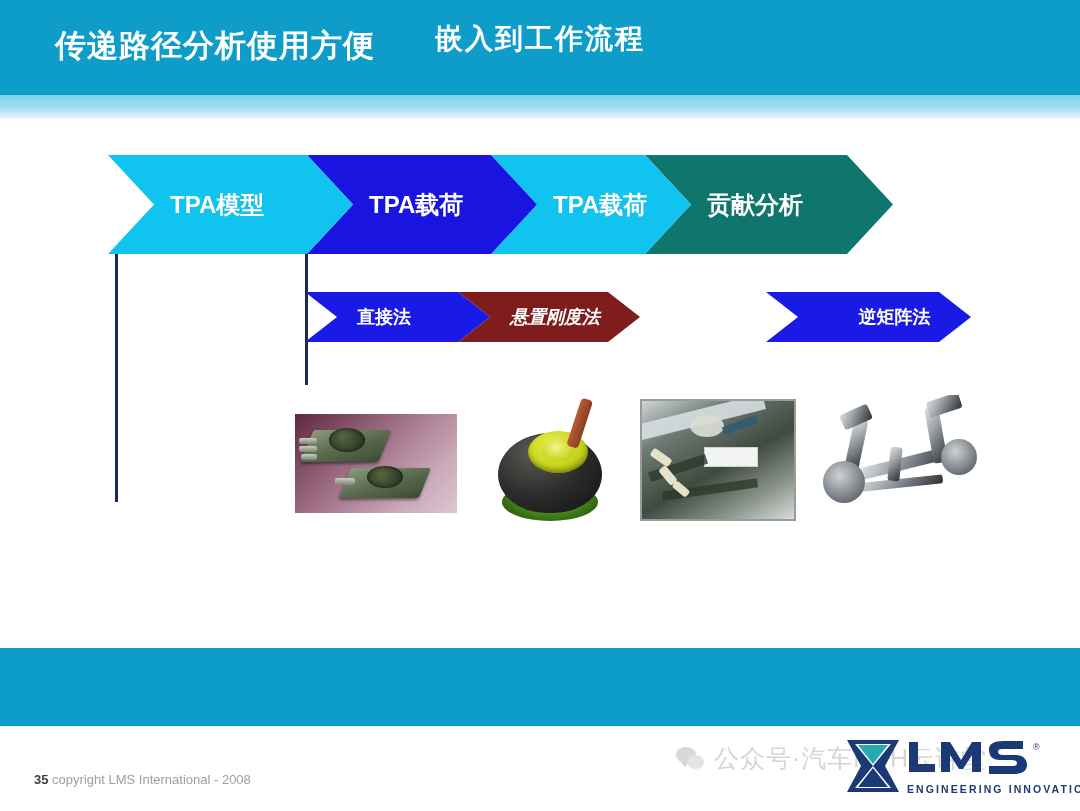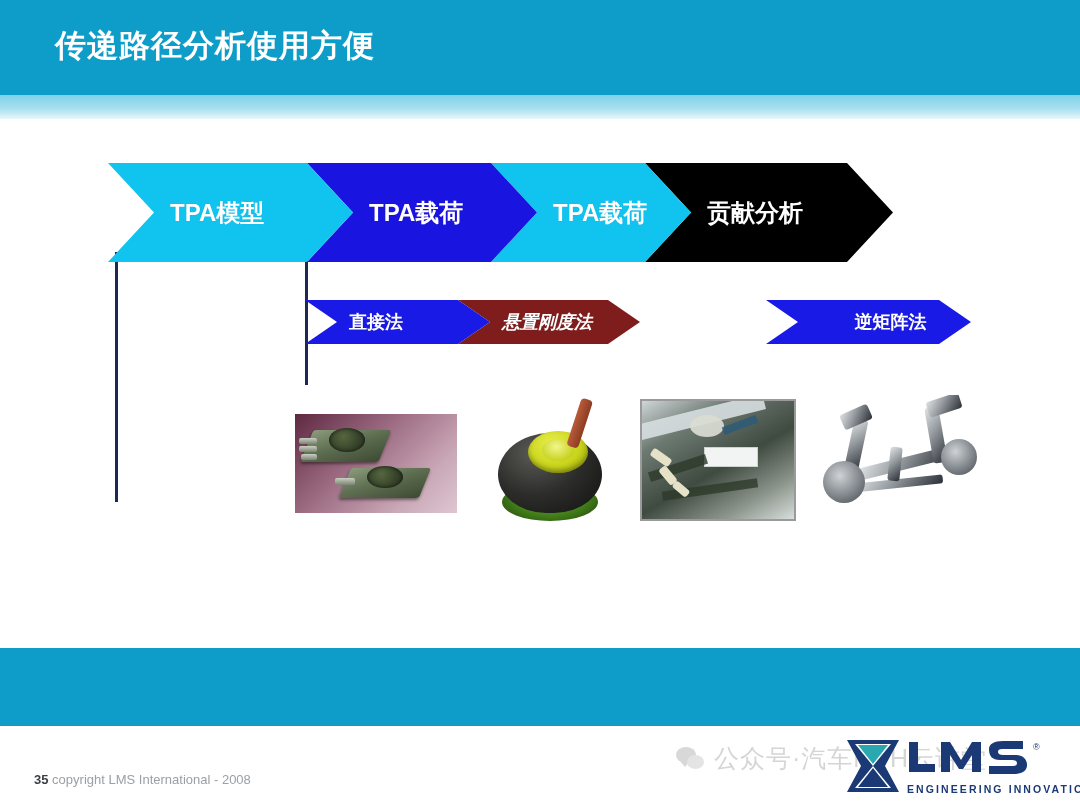--- a/index.html
+++ b/index.html
@@ -35,21 +35,21 @@
     white-space: nowrap;
   }
   #header-underline {
     position: absolute;
     left: 0; top: 95px;
     width: 1080px; height: 24px;
     background: linear-gradient(to bottom, #7fd2e8 0%, #a6dff0 55%, #e8f6fb 100%);
   }
 
   
-  .chev-row { position: absolute; margin-top: 8px; }
+  .chev-row { position: absolute; }
 
   .chev {
     position: absolute;
     display: flex;
     align-items: center;
     box-sizing: border-box;
     color: #ffffff;
     white-space: nowrap;
   }
   .chev-label {
@@ -64,24 +64,25 @@
     height: 99px;
     clip-path: polygon(0 0, calc(100% - 46px) 0, 100% 50%, calc(100% - 46px) 100%, 0 100%, 46px 50%);
     font-size: 24px;
     font-weight: 700;
   }
   .chev-top .chev-label { padding-left: 62px; }
 
   
   #chev-row-bottom { left: 305px; top: 292px; width: 730px; height: 61px; }
   .chev-bot {
-    height: 44px;
+    height: 50px;
     clip-path: polygon(0 0, calc(100% - 32px) 0, 100% 50%, calc(100% - 32px) 100%, 0 100%, 32px 50%);
     font-size: 18px;
     font-weight: 700;
+    padding-left: 8px;
   }
   .chev-bot .chev-label { padding-left: 44px; }
 
   
   #left-list {
     position: absolute;
     left: 141px; top: 272px;
     width: 180px;
   }
   .left-list-item {
@@ -301,21 +302,21 @@
   <div id="chev-row-top" class="chev-row">
       <div class="chev chev-top" style="left: 0px; top: 0px; width: 245px; background: rgb(17, 196, 240); z-index: 4;">
         <span class="chev-label">TPA模型</span>
       </div>
       <div class="chev chev-top" style="left: 199px; top: 0px; width: 230px; background: rgb(26, 20, 224); z-index: 3;">
         <span class="chev-label">TPA载荷</span>
       </div>
       <div class="chev chev-top" style="left: 383px; top: 0px; width: 200px; background: rgb(17, 196, 240); z-index: 2;">
         <span class="chev-label">TPA载荷</span>
       </div>
-      <div class="chev chev-top" style="left: 537px; top: 0px; width: 248px; background: #000000; z-index: 1;">
+      <div class="chev chev-top" style="left: 537px; top: 0px; width: 248px; background: #0f766e; z-index: 1;">
         <span class="chev-label">贡献分析</span>
       </div>
     </div>
 
   <div id="vline-left"></div>
   <div id="vline-mid"></div>
 
 
   <div id="chev-row-bottom" class="chev-row">
       <div class="chev chev-bot" style="left: 0px; top: 0px; width: 185px; background: rgb(26, 26, 230); z-index: 4;">
@@ -370,20 +371,21 @@
       <div class="susp-part" style="left:26px;top:14px;width:30px;height:16px;transform:rotate(-24deg);"></div>
       <div class="susp-part" style="left:112px;top:2px;width:34px;height:16px;transform:rotate(-18deg);"></div>
       <div class="susp-disc" style="left:8px;top:66px;width:42px;height:42px;"></div>
       <div class="susp-disc" style="left:126px;top:44px;width:36px;height:36px;"></div>
       <div class="susp-part" style="left:74px;top:52px;width:12px;height:34px;transform:rotate(6deg);"></div>
     </div>
 
   </div>
 
   <div id="bottom-band"></div>
+  <div id="bottom-band-text">嵌入到工作流程</div>
 
   <div id="footer-copyright">
     <span class="page-num">35</span><span>&nbsp;</span><span>copyright LMS International - 2008</span>
   </div>
 
   <div id="watermark">
     <div id="wechat-icon">
       <div class="b1"></div>
       <div class="b2"></div>
     </div>

